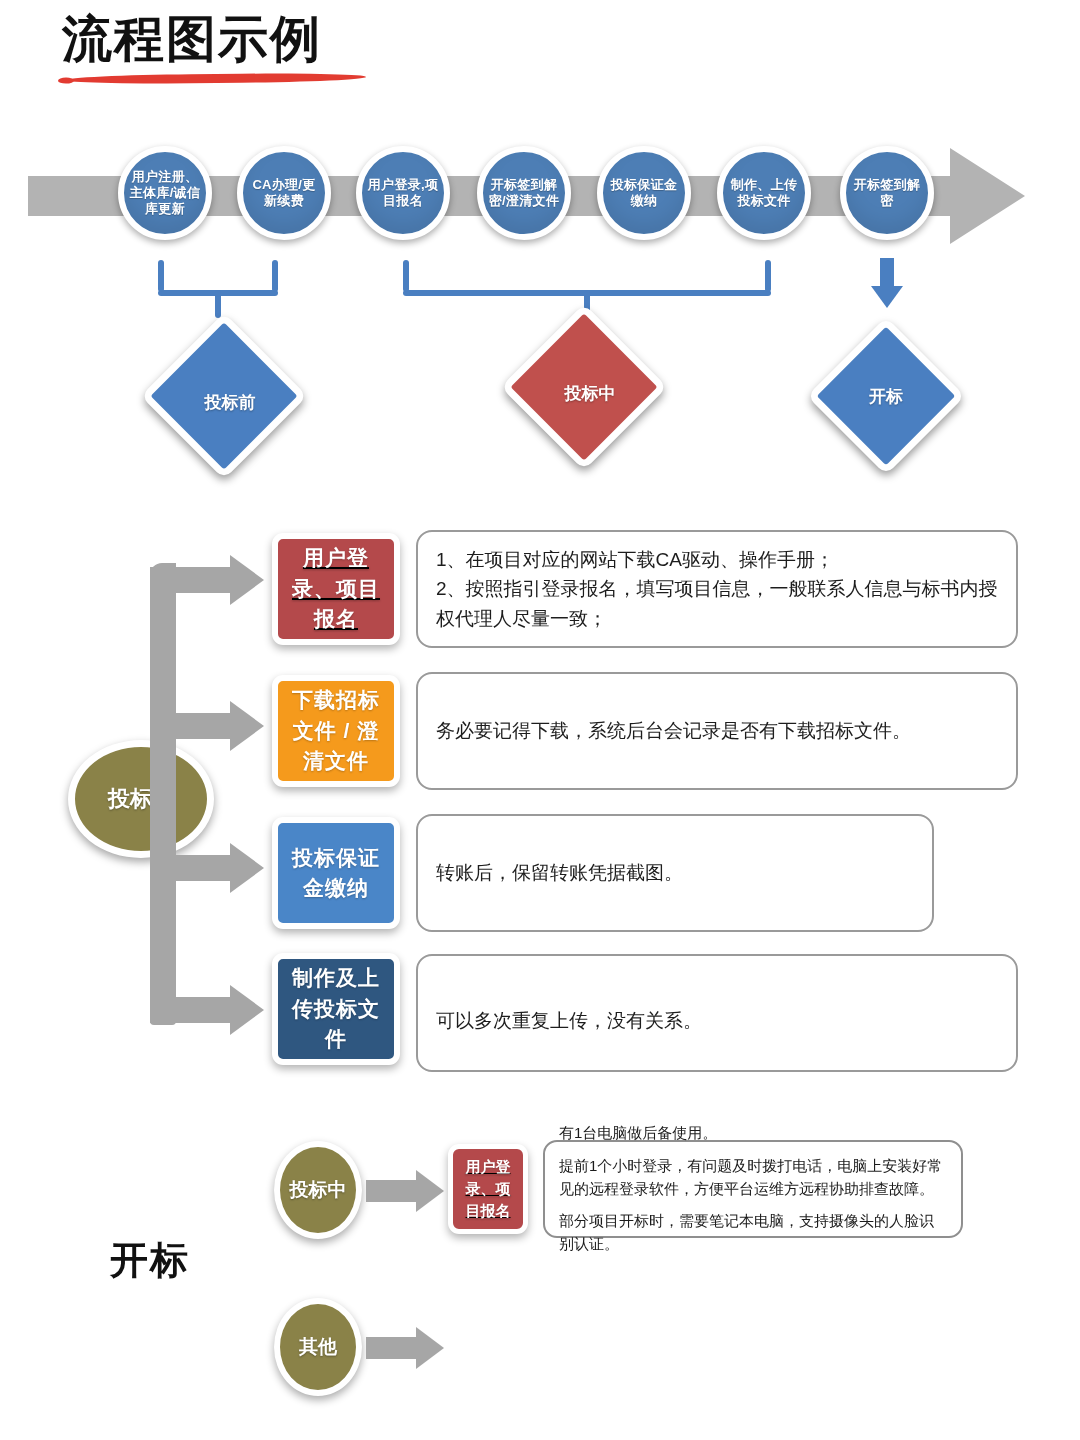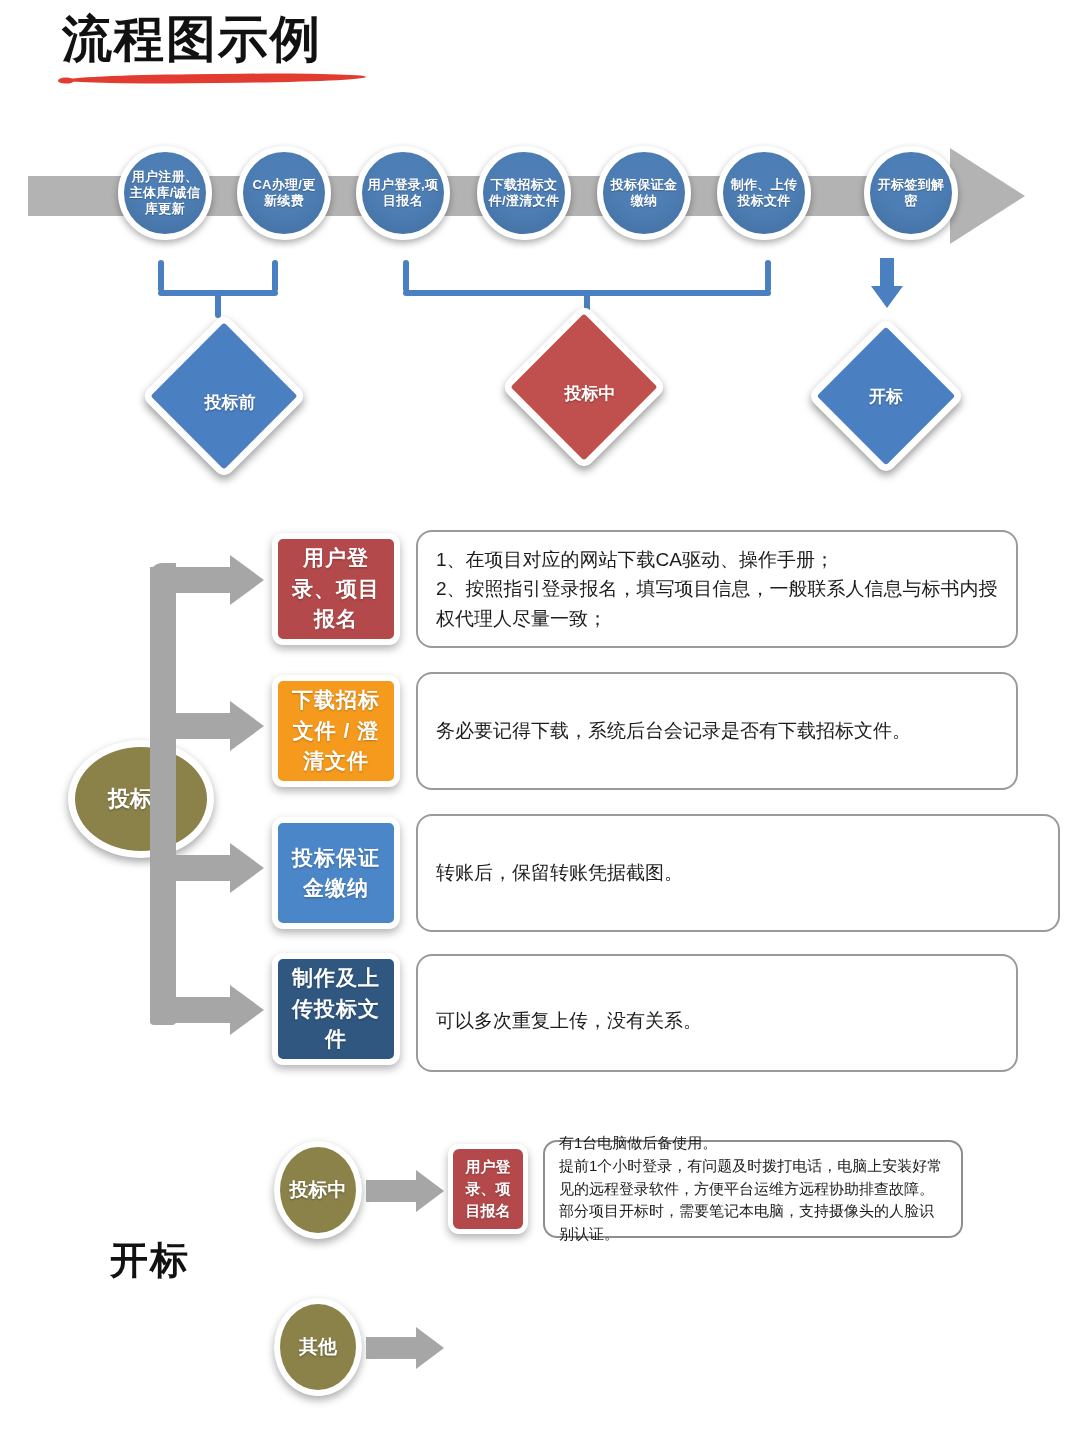--- a/index.html
+++ b/index.html
@@ -151,21 +151,21 @@
     box-shadow: 0 4px 8px rgba(0,0,0,.3);
     display: flex; align-items: center; justify-content: center;
     box-sizing: border-box;
     padding: 4px 6px;
   }
   .chip span {
     color: #ffffff; font-weight: bold; text-align: center;
     line-height: 1.45; letter-spacing: 1px;
     text-shadow: 0 1px 2px rgba(0,0,0,.25);
   }
-  .c-red    { background: #b4494b; }
+  .c-red    { background: #b4494b; text-decoration: underline; }
   .c-orange { background: #f59a1c; }
   .c-blue   { background: #4a86c8; }
   .c-navy   { background: #2f5780; }
 
   .note {
     position: absolute;
     border: 2px solid #9a9a9a;
     border-radius: 16px;
     background: #ffffff;
     box-sizing: border-box;
@@ -205,21 +205,21 @@
     border-bottom: 21px solid transparent;
     border-left: 28px solid #a6a6a6;
   }
   .small-note {
     position: absolute;
     border: 2px solid #8f8f8f;
     border-radius: 14px;
     background: #fff;
     box-sizing: border-box;
     padding: 8px 14px;
-    display: flex; flex-direction: column; justify-content: center;
+    display: flex; flex-direction: column; justify-content: center; gap: 10px;
   }
   .small-note p {
     margin: 0; color: #1b1b1b; font-size: 15px; line-height: 1.52;
   }
 </style>
 </head>
 <body>
 
 <div class="page">
 
@@ -234,29 +234,29 @@
   <div class="circ" style="left:118px;">
     <span>用户注册、主体库/诚信库更新</span>
   </div>
   <div class="circ" style="left:356px;">
     <span>用户登录,项目报名</span>
   </div>
   <div class="circ" style="left:237px;">
     <span>CA办理/更新续费</span>
   </div>
   <div class="circ" style="left:477px;">
-    <span>下载招标文件/澄清文件</span>
+    <span>开标签到解密/澄清文件</span>
   </div>
   <div class="circ" style="left:597px;">
     <span>投标保证金缴纳</span>
   </div>
   <div class="circ" style="left:717px;">
     <span>制作、上传投标文件</span>
   </div>
-  <div class="circ" style="left:864px;">
+  <div class="circ" style="left:840px;">
     <span>开标签到解密</span>
   </div>
 
   <div class="bracket" style="left:158px; top:260px; width:120px; height:60px;">
     <div class="h" style="left:0; top:30px; width:120px;"></div>
     <div class="v-l" style="left:0; top:0;  height:32px;"></div>
     <div class="v-r" style="left:114px; top:0; height:32px;"></div>
     <div class="stem" style="left:57px; top:30px; height:28px;"></div>
   </div>
 
@@ -319,21 +319,21 @@
   <div class="chip c-orange" style="left:272px; top:675px; width:128px; height:112px;">
     <span style="font-size:21px;">下载招标文件 / 澄清文件</span>
   </div>
   <div class="note" style="left:416px; top:672px; width:602px; height:118px;">
     <p style="white-space:pre-line;">务必要记得下载，系统后台会记录是否有下载招标文件。</p>
   </div>
 
   <div class="chip c-blue" style="left:272px; top:817px; width:128px; height:112px;">
     <span style="font-size:21px;">投标保证金缴纳</span>
   </div>
-  <div class="note" style="left:416px; top:814px; width:644px; height:118px;">
+  <div class="note" style="left:416px; top:814px; width:518px; height:118px;">
     <p style="white-space:pre-line;">转账后，保留转账凭据截图。</p>
   </div>
 
   <div class="chip c-navy" style="left:272px; top:953px; width:128px; height:112px;">
     <span style="font-size:21px;">制作及上传投标文件</span>
   </div>
   <div class="note" style="left:416px; top:954px; width:602px; height:118px;">
     <p style="white-space:pre-line;margin-top:16px;">可以多次重复上传，没有关系。</p>
   </div>
 

